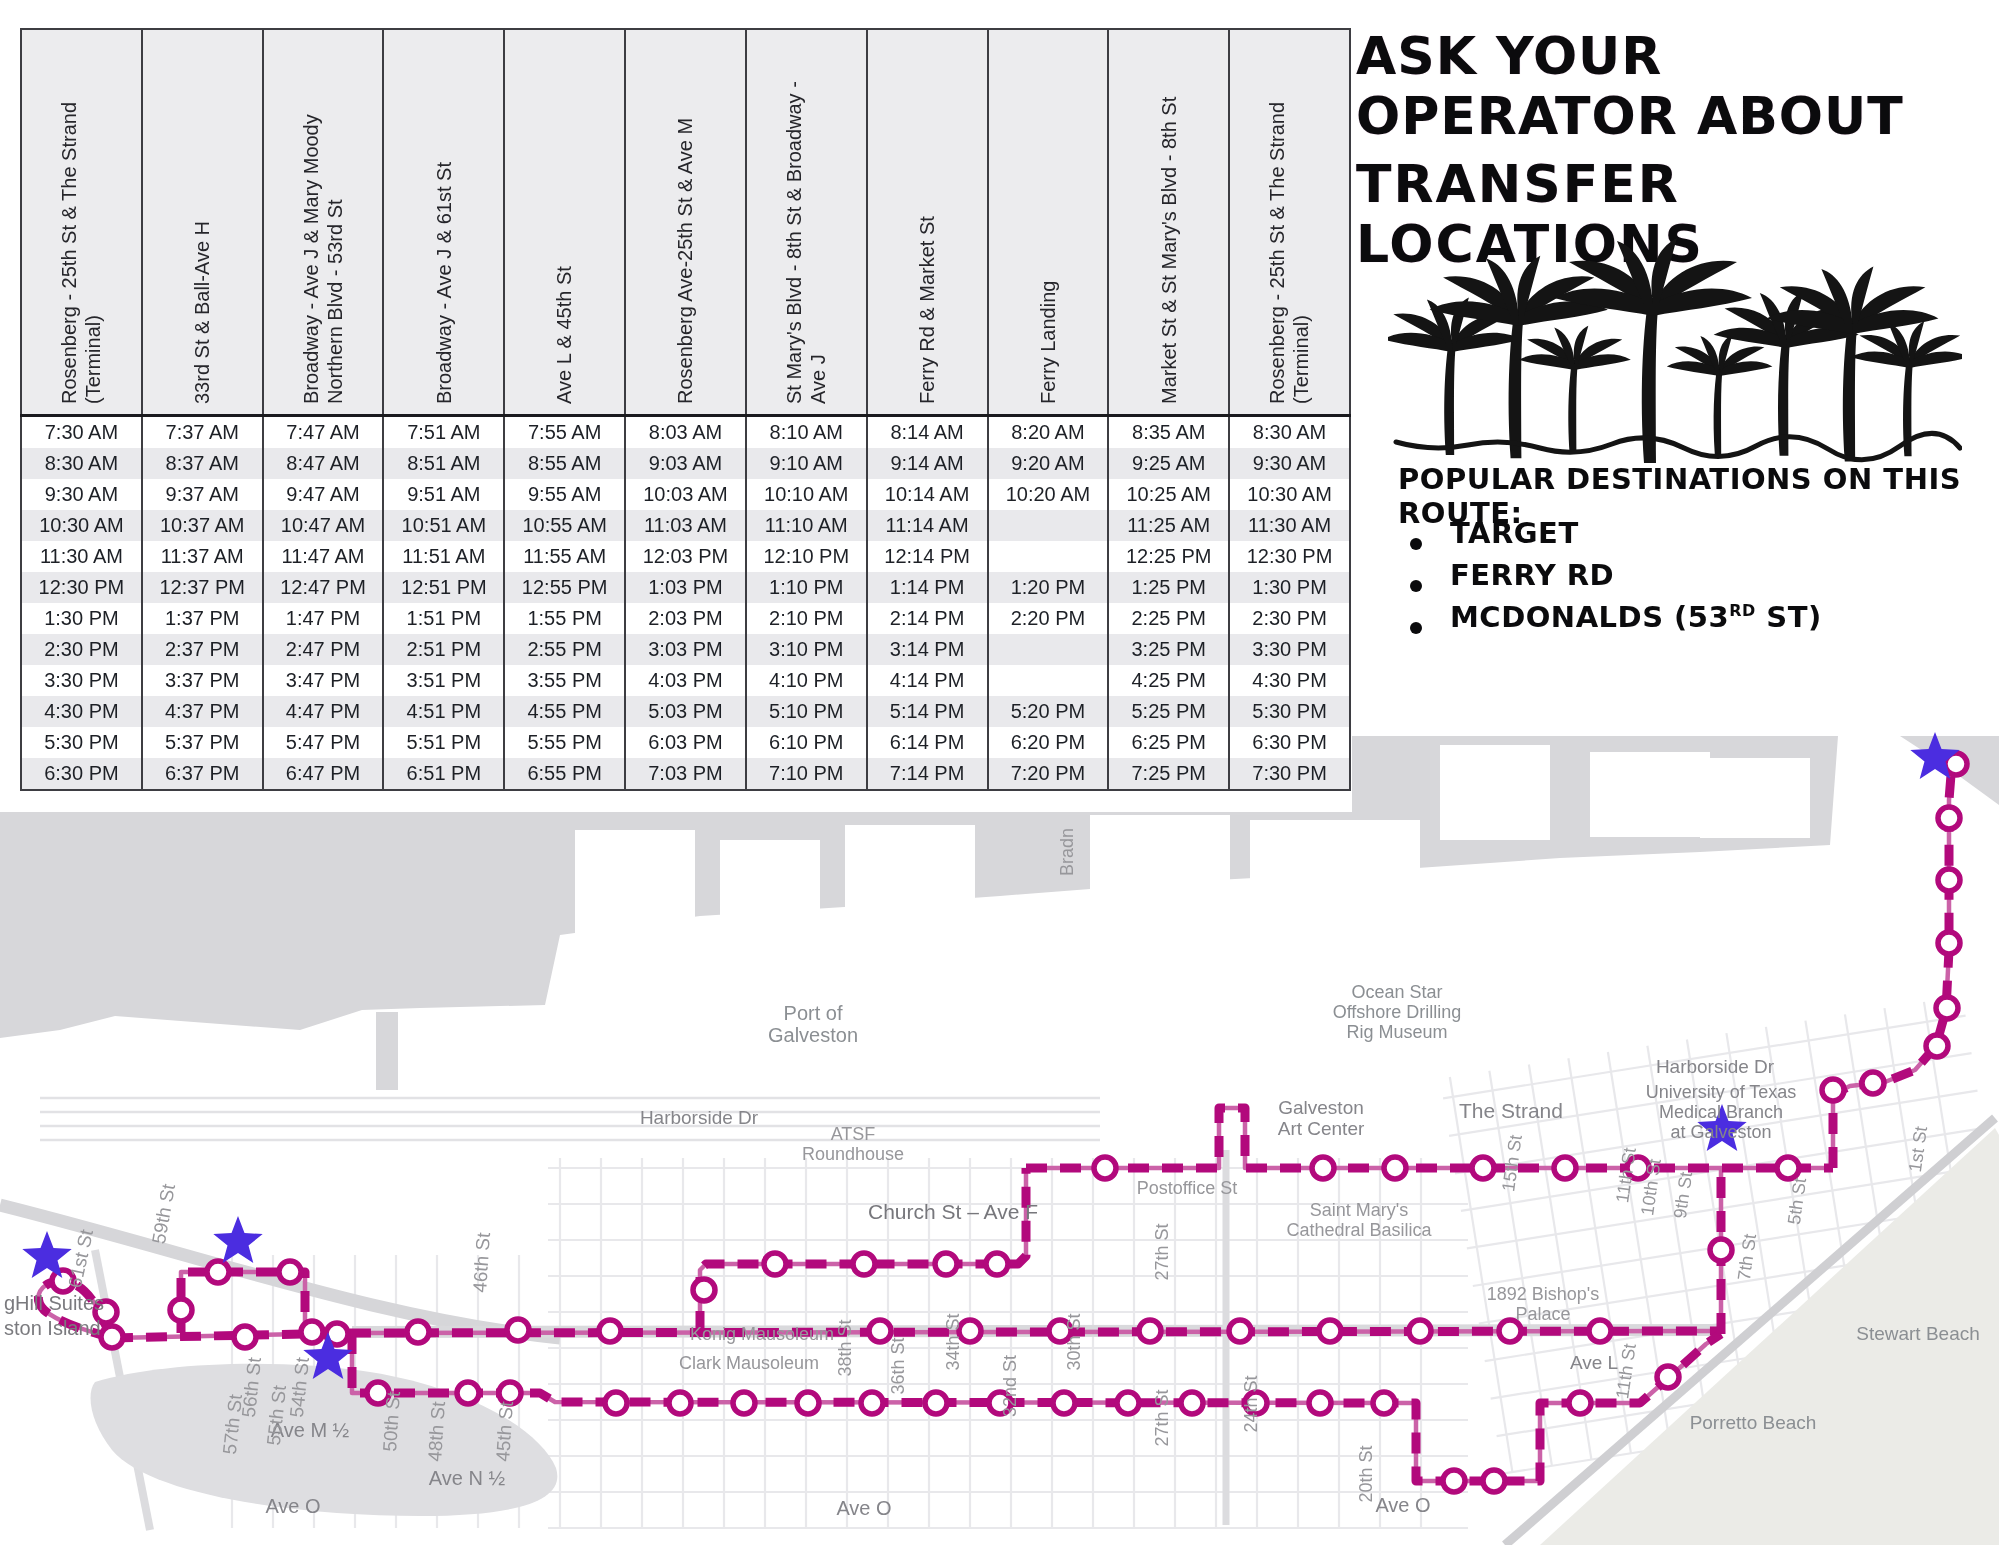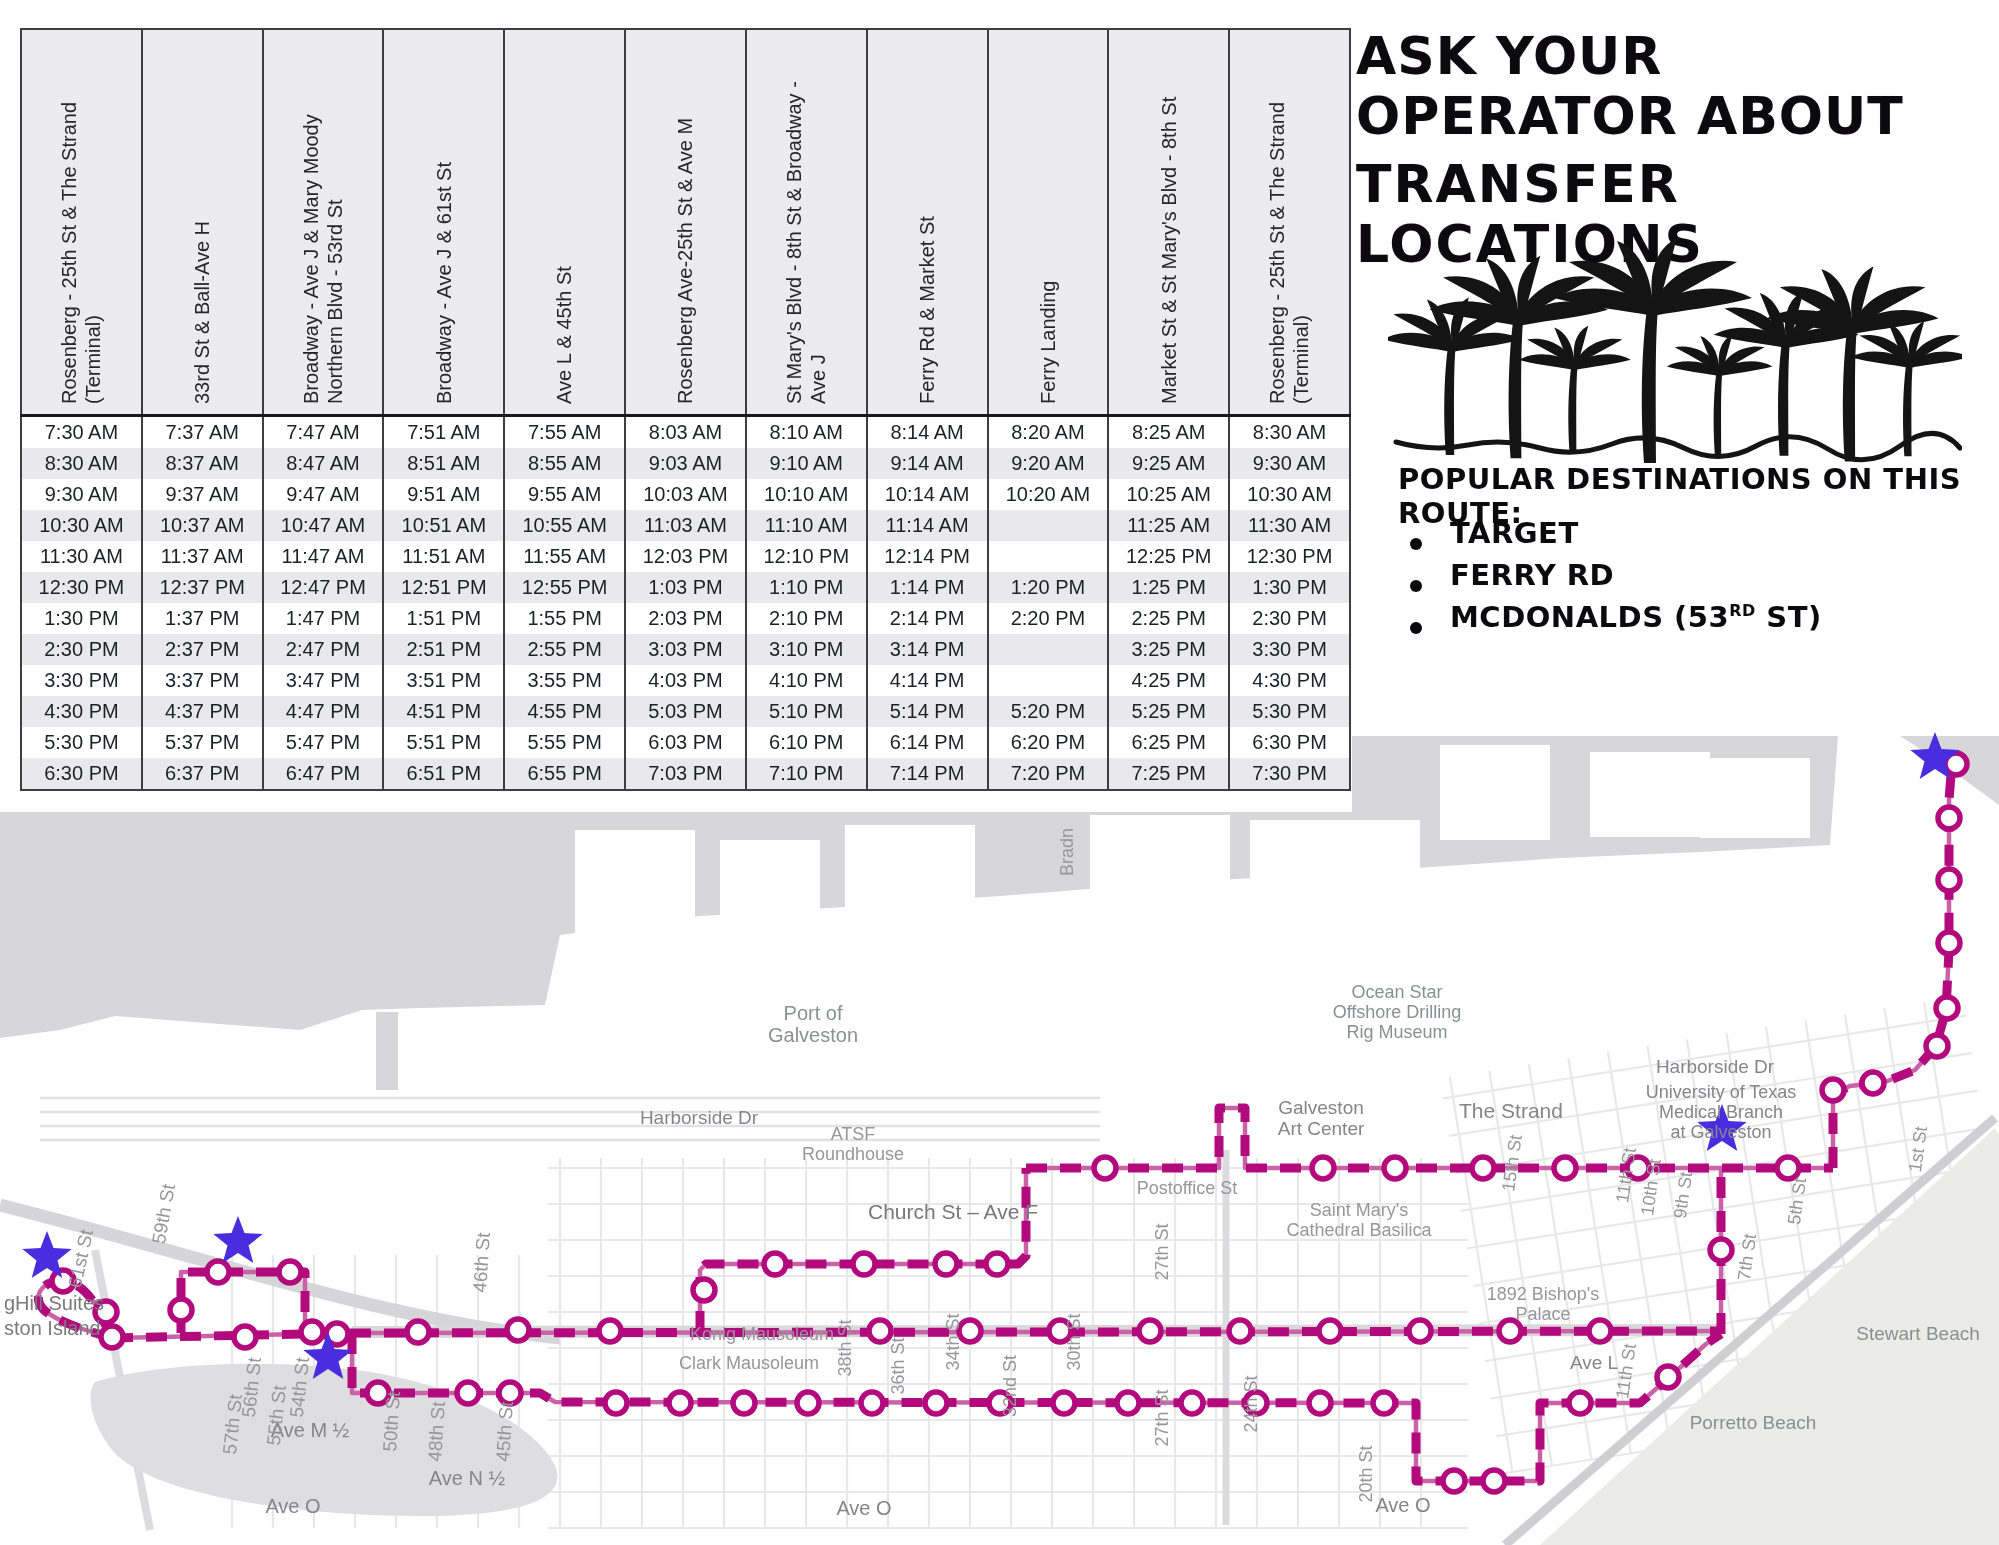--- a/index.html
+++ b/index.html
@@ -288,21 +288,21 @@
         <tr>
           <td>7:30 AM</td>
           <td>7:37 AM</td>
           <td>7:47 AM</td>
           <td>7:51 AM</td>
           <td>7:55 AM</td>
           <td>8:03 AM</td>
           <td>8:10 AM</td>
           <td>8:14 AM</td>
           <td>8:20 AM</td>
-          <td>8:25 AM</td>
+          <td>8:35 AM</td>
           <td>8:30 AM</td>
         </tr>
         <tr>
           <td>8:30 AM</td>
           <td>8:37 AM</td>
           <td>8:47 AM</td>
           <td>8:51 AM</td>
           <td>8:55 AM</td>
           <td>9:03 AM</td>
           <td>9:10 AM</td>

